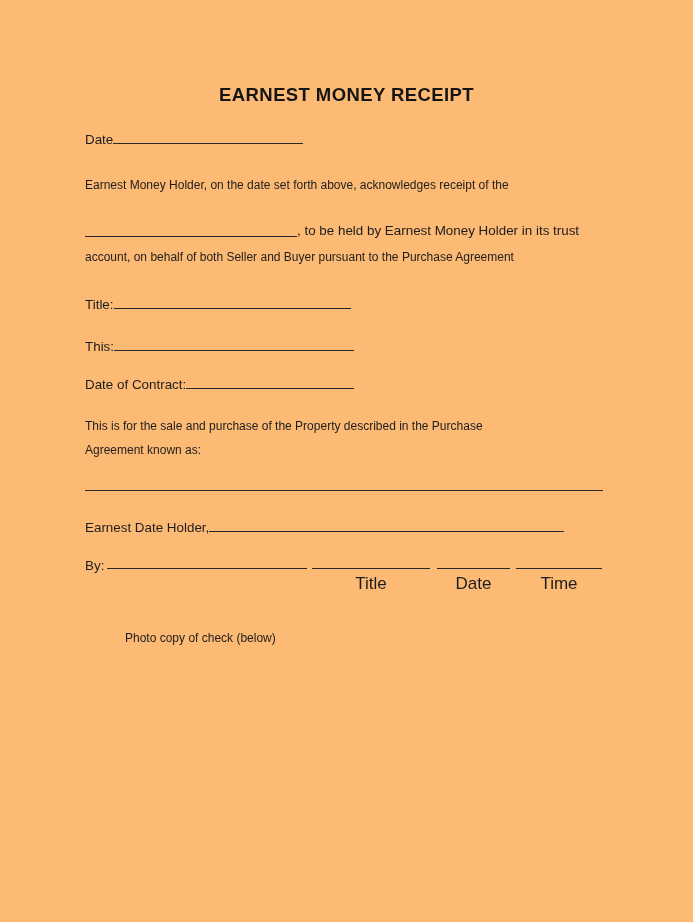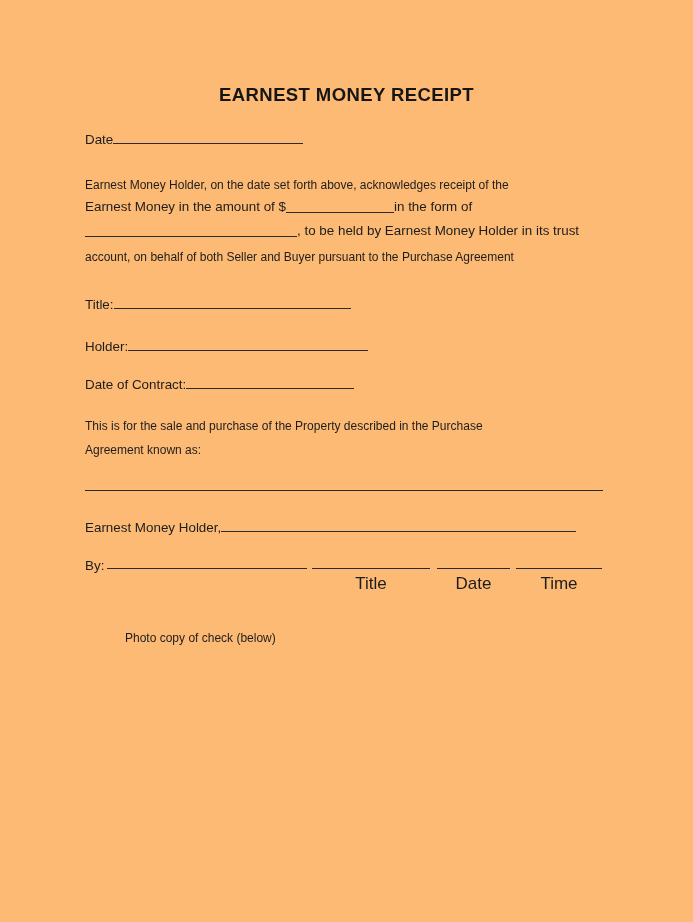--- a/index.html
+++ b/index.html
@@ -79,51 +79,48 @@
 <div class="page">
 
   <div class="doc-title">EARNEST MONEY RECEIPT</div>
 
   <div class="field-row" style="top:130px;">
     <span>Date</span><span class="blank" style="width:190px;"></span>
   </div>
 
   <div class="body-text w-full" style="top:173px;">Earnest Money Holder, on the date set forth above, acknowledges receipt of the</div>
 
-  <div class="field-row" style="top:197px;">
-    <span>Earnest Money in the amount of $</span><span class="inline-blank" style="width:108px;"></span><span>in the form of</span>
-  </div>
 
   <div class="field-row" style="top:221px;">
     <span class="inline-blank" style="width:212px;"></span><span>, to be held by Earnest Money Holder in its trust</span>
   </div>
 
   <div class="body-text w-full" style="top:245px;">account, on behalf of both Seller and Buyer pursuant to the Purchase Agreement</div>
 
 
   <div class="field-row" style="top:295px;">
     <span>Title:</span><span class="blank" style="width:237px;"></span>
   </div>
 
   <div class="field-row" style="top:337px;">
-    <span>Holder:</span><span class="blank" style="width:240px;"></span>
+    <span>This:</span><span class="blank" style="width:240px;"></span>
   </div>
 
   <div class="field-row" style="top:375px;">
     <span>Date of Contract:</span><span class="blank" style="width:168px;"></span>
   </div>
 
   <div class="body-text w-full" style="top:414px;">This is for the sale and purchase of the Property described in the Purchase</div>
 
   <div class="body-text w-full" style="top:438px;">Agreement known as:</div>
 
   <div class="rule" style="left:85px; top:490px; width:518px;"></div>
 
   <div class="field-row" style="top:518px;">
-    <span>Earnest Money Holder,</span><span class="blank" style="width:355px;"></span>
+    <span>Earnest Date Holder,</span><span class="blank" style="width:355px;"></span>
   </div>
 
   <div class="field-row" style="top:556px;">
     <span>By:</span>
   </div>
 
   <div class="seg" style="left:107px; top:568px; width:200px;"></div>
   <div class="seg" style="left:312px; top:568px; width:118px;"></div>
   <div class="seg" style="left:437px; top:568px; width:73px;"></div>
   <div class="seg" style="left:516px; top:568px; width:86px;"></div>

